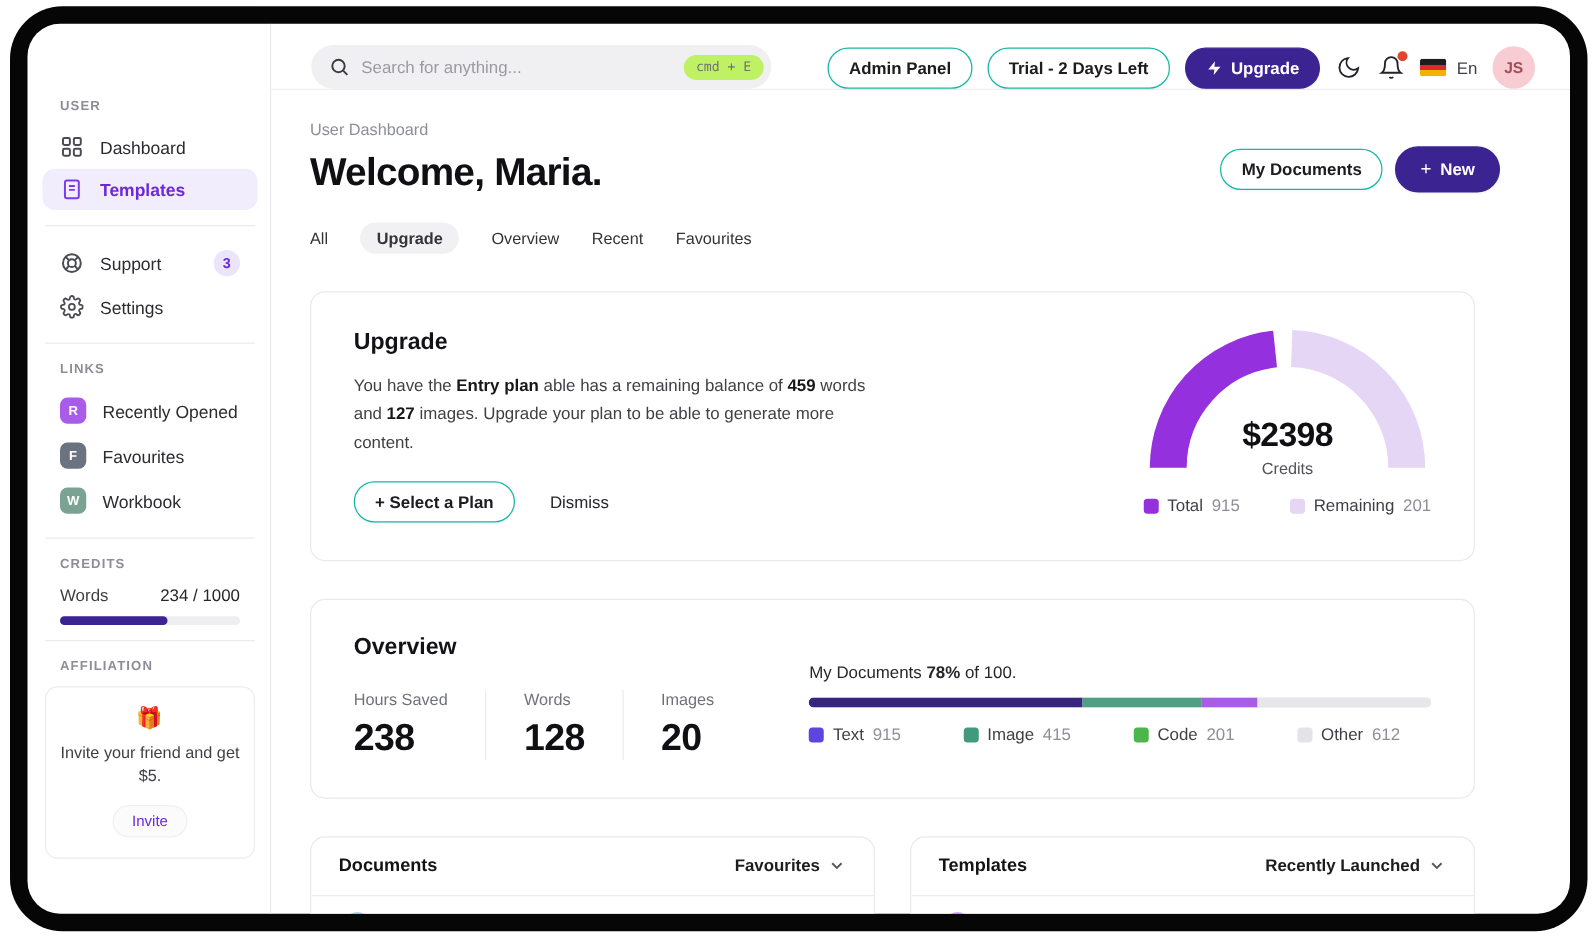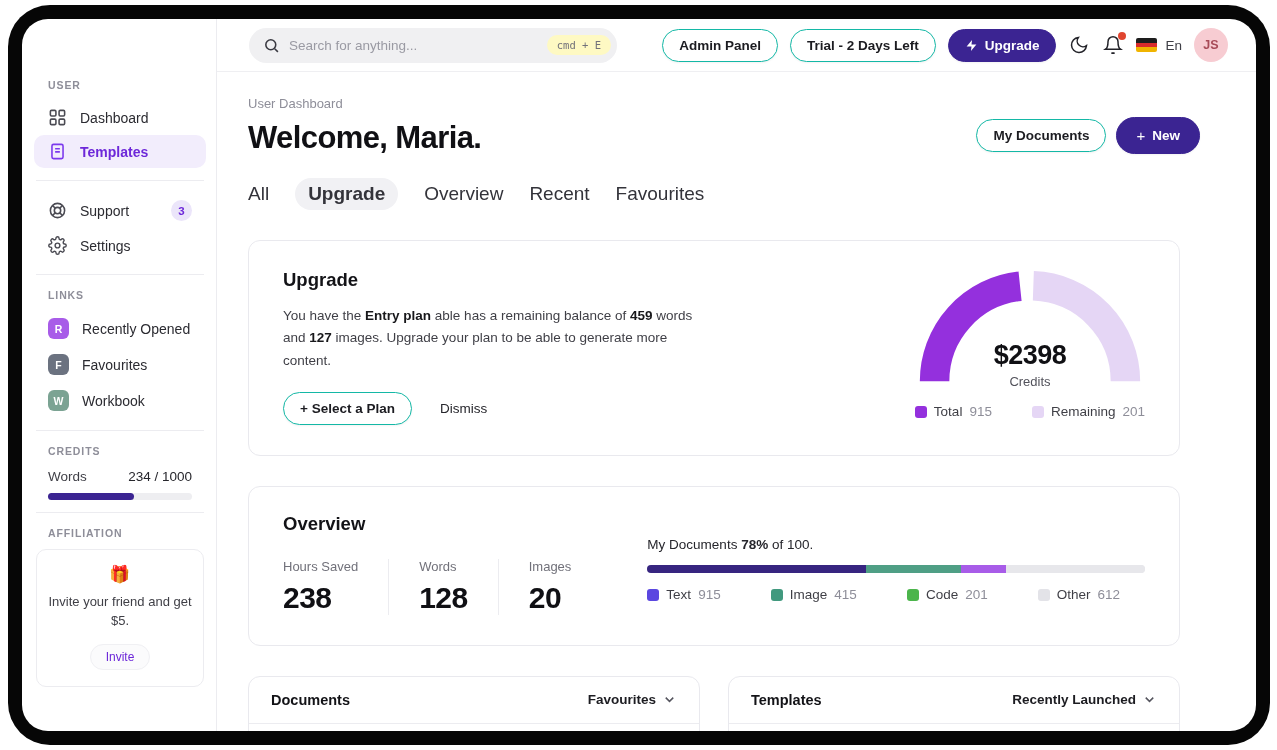--- a/index.html
+++ b/index.html
@@ -35,30 +35,30 @@
   .credit-fill { height:7px; background:var(--accent); border-radius:4px; }
   .aff-card { margin:4px 2px 0 2px; border:1px solid #ececf0; border-radius:10px;
     padding:14px 10px 16px; text-align:center; }
   .aff-emoji { font-size:17px; }
   .aff-text { margin-top:8px; font-size:13px; color:#3f3f46; line-height:1.45; }
   .invite-btn { margin-top:13px; display:inline-block; padding:5px 15px; border-radius:999px;
     background:#fbfbfc; border:1px solid #f0f0f3; color:#6d28d9; font-size:12px; cursor:pointer; }
 
   
   .main { flex:1; display:flex; flex-direction:column; min-width:0; }
-  .topbar { height:53px; flex:0 0 53px; display:flex; align-items:center;
+  .topbar { height:53px; flex:0 0 53px; display:flex; align-items:flex-end;
     padding:0 28px 0 32px; border-bottom:1px solid #efeff2; }
   .search { width:368px; height:35px; background:#f0f0f2; border-radius:18px;
     display:flex; align-items:center; padding:0 6px 0 14px; gap:9px; }
   .search .ic { width:17px; height:17px; color:#3a3a42; display:flex; }
   .search .ic svg { width:17px; height:17px; }
   .search input { flex:1; border:none; outline:none; background:transparent; font-size:13.5px;
     color:#26262c; font-family:inherit; }
   .search input::placeholder { color:#9a9aa3; }
-  .kbd { background:#fef9c3; border-radius:12px; padding:4px 10px; font-size:10.5px;
+  .kbd { background:#bef264; border-radius:12px; padding:4px 10px; font-size:10.5px;
     color:#71717a; font-family:"DejaVu Sans Mono",monospace; }
   .top-right { margin-left:auto; display:flex; align-items:center; gap:12px; }
   .pill { background:#fff; border:1px solid #14b8a6; border-radius:999px; padding:8px 16px;
     font-size:13.5px; font-weight:600; color:#1c1c21; cursor:pointer;
     box-shadow:0 1px 2px rgba(16,16,20,.05); white-space:nowrap; }
   .pill-primary { background:var(--accent); border-color:var(--accent); color:#fff;
     display:flex; align-items:center; gap:7px; }
   .pill-primary .ic { width:13px; height:13px; display:flex; }
   .pill-primary .ic svg { width:13px; height:13px; }
   .icon-btn { width:22px; height:22px; color:#232329; position:relative; display:flex;
@@ -73,21 +73,21 @@
   .avatar { width:34px; height:34px; border-radius:50%; background:var(--avatar_bg);
     color:var(--avatar_text); font-size:12.5px; font-weight:700; display:flex;
     align-items:center; justify-content:center; cursor:pointer; }
 
   .content { flex:1; overflow:hidden; padding:0 76px 0 31px; }
   .breadcrumb { margin-top:24px; font-size:13px; color:#8e8e99; }
   .title-row { display:flex; align-items:flex-end; justify-content:space-between; margin-top:6px; }
   .page-title { font-size:31px; font-weight:800; letter-spacing:-.6px; color:#101014; }
   .title-actions { display:flex; align-items:center; gap:10px; margin-right:-20px; margin-bottom:2px; }
   .tabs { display:flex; align-items:center; gap:26px; margin-top:22px; }
-  .tab { font-size:19px; font-weight:500; color:#33333a; cursor:pointer; padding:5px 0; }
+  .tab { font-size:13px; font-weight:500; color:#33333a; cursor:pointer; padding:5px 0; }
   .tab.active { background:#f1f1f4; border-radius:999px; padding:5px 13px; font-weight:600; }
 
   .card { border:1px solid #e9e9ee; border-radius:12px; background:#fff; }
   .upgrade-card { margin-top:30px; padding:28px 34px 30px; display:flex;
     justify-content:space-between; }
   .card-h { font-size:18.5px; font-weight:700; color:#131317; }
   .up-text { margin-top:14px; width:412px; font-size:13.5px; line-height:1.65; color:#3f3f46; }
   .up-text b { color:#18181b; }
   .up-actions { margin-top:20px; display:flex; align-items:center; gap:28px; }
   .dismiss { font-size:13.5px; font-weight:500; color:#26262c; cursor:pointer; }

